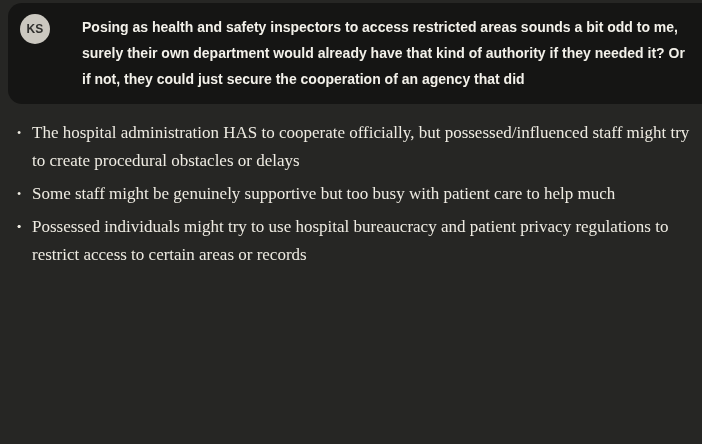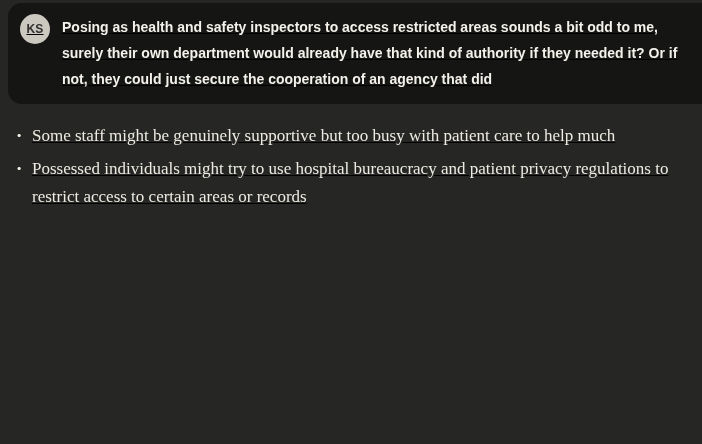--- a/index.html
+++ b/index.html
@@ -10,21 +10,21 @@
     --avatar_bg:#cbc8c0;
     --avatar_text:#30302e;
   }
   *{box-sizing:border-box;}
   html,body{margin:0;padding:0;}
   body{
     width:702px;height:444px;overflow:hidden;position:relative;
     background:var(--page_bg);
     font-family:"Liberation Sans","DejaVu Sans",sans-serif;
   }
-  .chat{width:702px;height:444px;overflow:hidden;text-decoration:underline;}
+  .chat{width:702px;height:444px;overflow:hidden;}
   .user-bubble{
     margin:3px -16px 0 8px;
     background:var(--bubble_bg);
     border-radius:14px;
     padding:10px 22px 12px 12px;
     display:flex;
     gap:12px;
     align-items:flex-start;
   }
   .avatar{
@@ -33,20 +33,21 @@
     display:flex;align-items:center;justify-content:center;
     font-size:12px;font-weight:700;letter-spacing:.2px;
     margin-top:1px;
     user-select:none;
   }
   .user-text{
     color:var(--user_text);
     font-size:14px;font-weight:600;line-height:26px;
     padding-top:1px;
     max-width:620px;
+    margin-left:20px;
   }
   .assistant{
     padding:13px 12px 0 11px;
     color:var(--assistant_text);
     font-family:"Liberation Serif","DejaVu Serif",serif;
     font-size:17px;line-height:28px;
   }
   .assistant p{margin:0 0 12px 0;}
   .assistant ul{
     list-style:none;
@@ -71,20 +72,21 @@
   <div class="user-bubble">
     <div class="avatar">KS</div>
     <div class="user-text">Posing as health and safety inspectors to access restricted areas sounds a bit odd to me, surely their own department would already have that kind of authority if they needed it? Or if not, they could just secure the cooperation of an agency that did</div>
   </div>
 
   <div class="assistant">
 
     <ul>
       <li>
         <span class="bullet-dot">•</span>
+        <span>The hospital administration HAS to cooperate officially, but possessed/influenced staff might try to create procedural obstacles or delays</span>
       </li>
       <li>
         <span class="bullet-dot">•</span>
         <span>Some staff might be genuinely supportive but too busy with patient care to help much</span>
       </li>
       <li>
         <span class="bullet-dot">•</span>
       </li>
       <li>
         <span class="bullet-dot">•</span>

